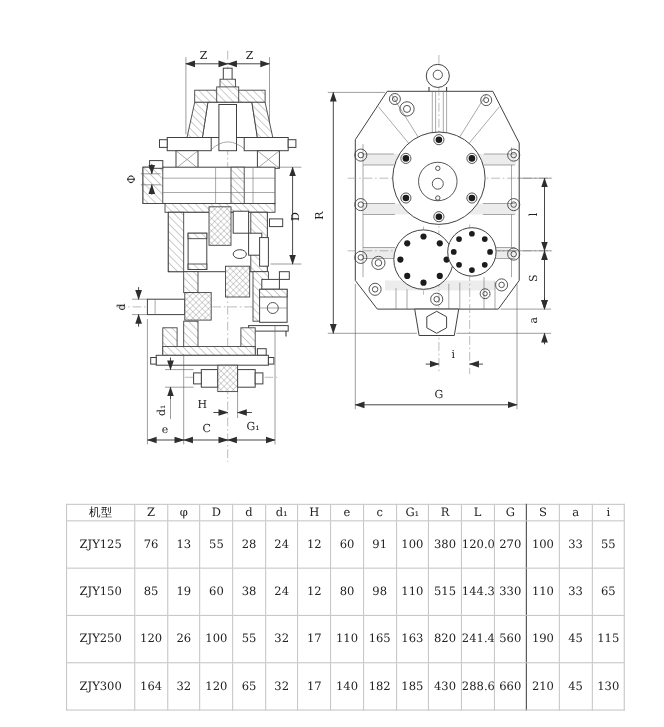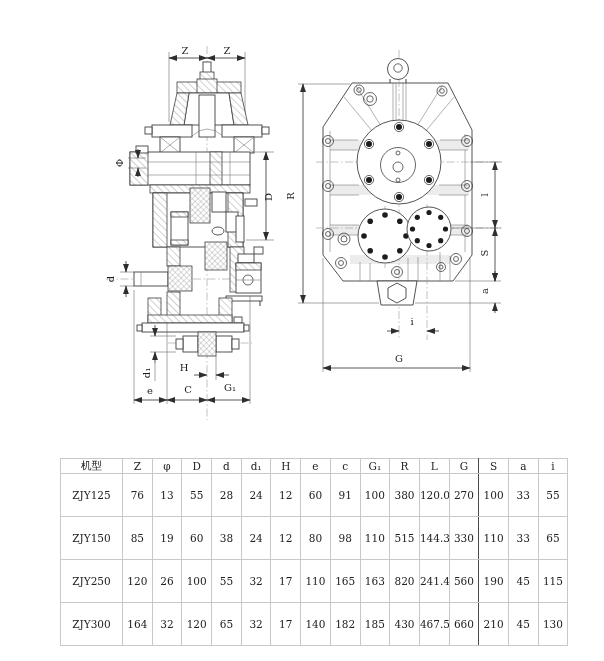--- a/index.html
+++ b/index.html
@@ -450,21 +450,21 @@
           <td>164</td>
           <td>32</td>
           <td>120</td>
           <td>65</td>
           <td>32</td>
           <td>17</td>
           <td>140</td>
           <td>182</td>
           <td>185</td>
           <td>430</td>
-          <td>467.5</td>
+          <td>288.6</td>
           <td class="colG">660</td>
           <td>210</td>
           <td>45</td>
           <td>130</td>
         </tr>
       </tbody>
 </table>
 
 </div>
 

